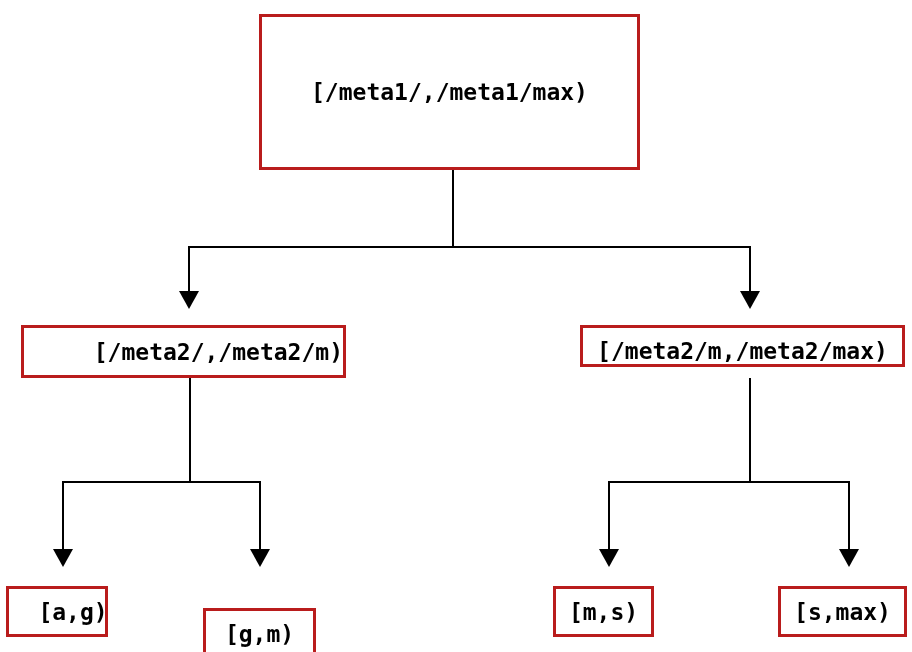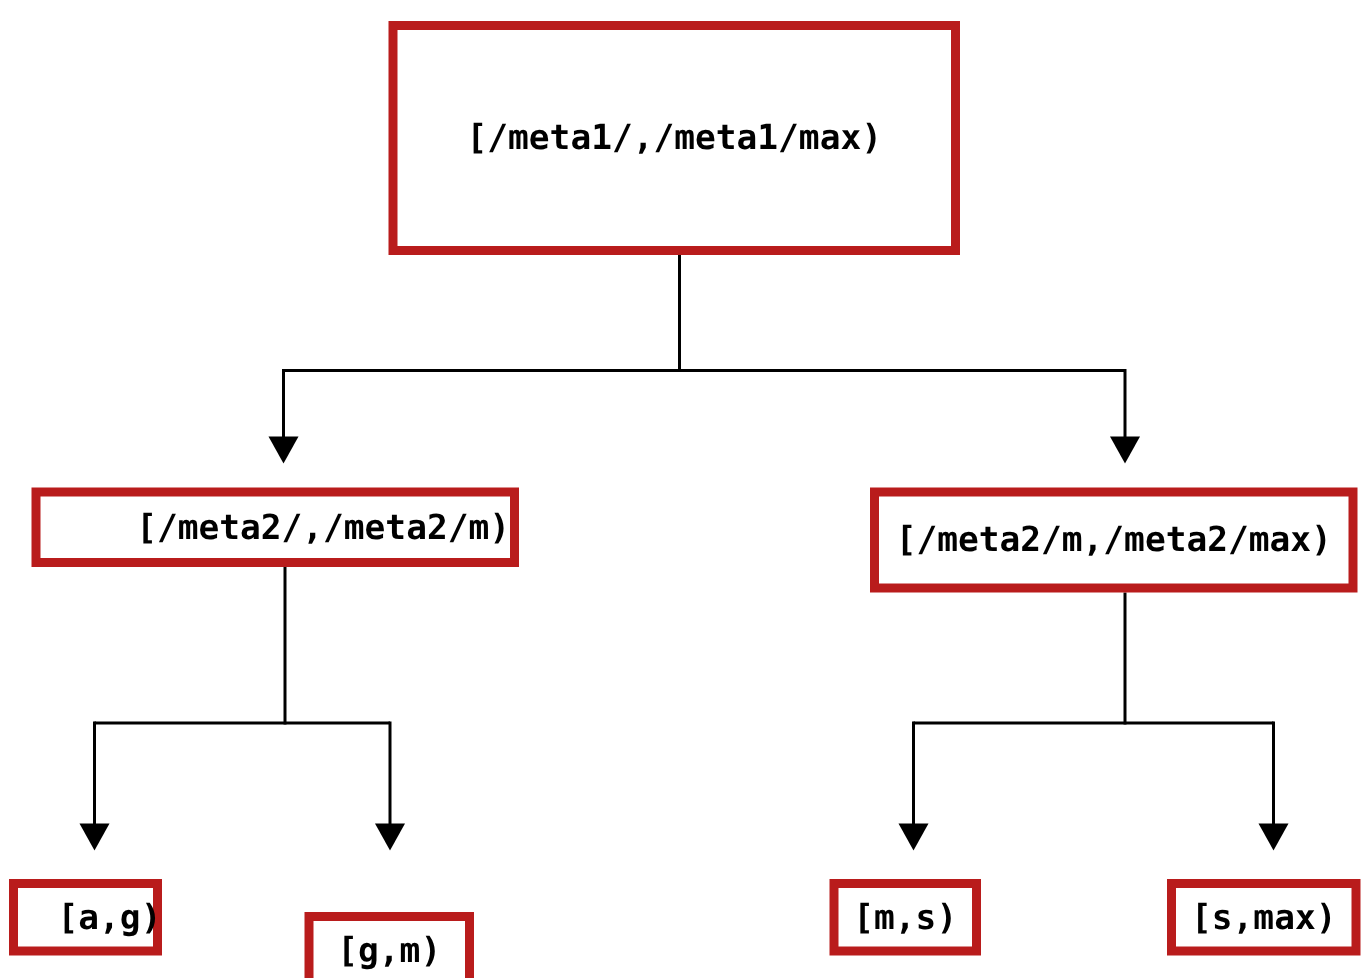--- a/index.html
+++ b/index.html
@@ -26,33 +26,33 @@
     stroke: #000000;
     stroke-width: 2;
   }
   .connectors polygon {
     fill: #000000;
     stroke: none;
   }
   .node {
     position: absolute;
     box-sizing: border-box;
-    border: 6px solid #b91c1c;
+    border: 3px solid #b91c1c;
     background: #ffffff;
     display: flex;
     align-items: center;
     justify-content: center;
     font-size: 23px;
     font-weight: bold;
     color: #000000;
     white-space: nowrap;
   }
   .node-root   { left: 259px; top: 14px;  width: 381px; height: 156px; }
   .node-l1a    { left: 21px;  top: 325px; width: 325px; height: 53px; justify-content: flex-end; }
-  .node-l1b    { left: 580px; top: 325px; width: 325px; height: 70px; }
+  .node-l1b    { left: 580px; top: 325px; width: 325px; height: 42px; align-items: flex-end; }
   .node-leaf1  { left: 6px;   top: 586px; width: 102px; height: 51px; padding-left: 32px; }
   .node-leaf2  { left: 203px; top: 572px; width: 113px; height: 51px; margin-top: 36px; }
   .node-leaf3  { left: 553px; top: 586px; width: 101px; height: 51px; }
   .node-leaf4  { left: 778px; top: 586px; width: 129px; height: 51px; }
 </style>
 </head>
 <body>
 
 <div class="canvas">
 

